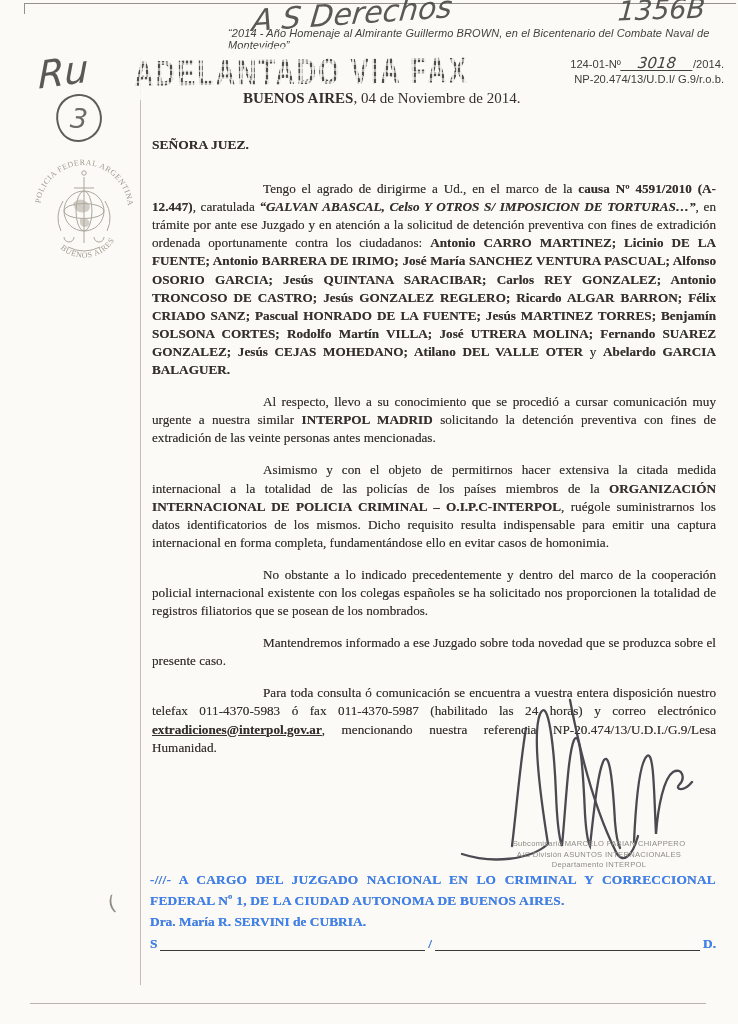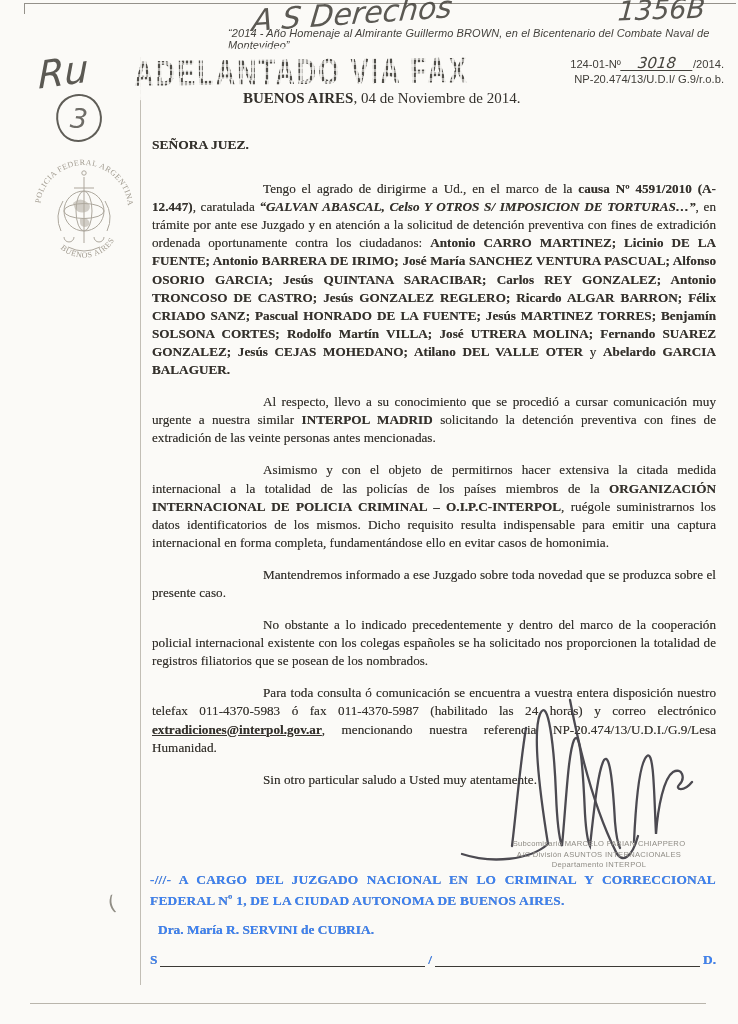--- a/index.html
+++ b/index.html
@@ -55,21 +55,21 @@
 
   
   .signature-svg{left:452px;top:694px;pointer-events:none;}
   .sig-stamp{left:468px;top:839px;width:262px;text-align:center;font-family:"Liberation Sans",sans-serif;
              font-size:7.6px;line-height:10.5px;color:#8f8c85;filter:blur(.2px);letter-spacing:.3px;}
 
   
   .footer{left:150px;top:869px;width:566px;font-size:13.4px;color:#3b82f6;
           text-shadow:0 0 .4px rgba(46,44,39,.55);}
   .addressee{font-weight:700;text-align:justify;line-height:21px;letter-spacing:.2px;margin:0;}
-  .footer-line{font-weight:700;line-height:21.5px;margin:8px;}
+  .footer-line{font-weight:700;line-height:21.5px;margin:0;}
   .sd-row{display:flex;font-weight:700;line-height:21.5px;align-items:flex-end;}
   .sd-blank{flex:1;border-bottom:1.5px solid #3b3935;margin:0 3px 3px;}
 </style>
 </head>
 <body>
 
 <div class="page">
 
   <div class="abs scan-top-line"></div>
   <div class="abs scan-top-tick"></div>
@@ -123,24 +123,23 @@
       <text><textPath href="#sealBotArc" startOffset="22%">BUENOS AIRES</textPath></text>
     </g>
   </svg>
 
   <div class="abs letter-body">
     <p class="salutation">SEÑORA JUEZ.</p>
     <div>
         <p class="para"><span>Tengo el agrado de dirigirme a Ud., en el marco de la </span><span class="b">causa Nº 4591/2010 (A-12.447)</span><span>, caratulada </span><span class="b i">“GALVAN ABASCAL, Celso Y OTROS S/ IMPOSICION DE TORTURAS…”</span><span>, en trámite por ante ese Juzgado y en atención a la solicitud de detención preventiva con fines de extradición ordenada oportunamente contra los ciudadanos: </span><span class="b">Antonio CARRO MARTINEZ; Licinio DE LA FUENTE; Antonio BARRERA DE IRIMO; José María SANCHEZ VENTURA PASCUAL; Alfonso OSORIO GARCIA; Jesús QUINTANA SARACIBAR; Carlos REY GONZALEZ; Antonio TRONCOSO DE CASTRO; Jesús GONZALEZ REGLERO; Ricardo ALGAR BARRON; Félix CRIADO SANZ; Pascual HONRADO DE LA FUENTE; Jesús MARTINEZ TORRES; Benjamín SOLSONA CORTES; Rodolfo Martín VILLA; José UTRERA MOLINA; Fernando SUAREZ GONZALEZ; Jesús CEJAS MOHEDANO; Atilano DEL VALLE OTER</span><span> y </span><span class="b">Abelardo GARCIA BALAGUER.</span></p>
         <p class="para"><span>Al respecto, llevo a su conocimiento que se procedió a cursar comunicación muy urgente a nuestra similar </span><span class="b">INTERPOL MADRID</span><span> solicitando la detención preventiva con fines de extradición de las veinte personas antes mencionadas.</span></p>
         <p class="para"><span>Asimismo y con el objeto de permitirnos hacer extensiva la citada medida internacional a la totalidad de las policías de los países miembros de la </span><span class="b">ORGANIZACIÓN INTERNACIONAL DE POLICIA CRIMINAL – O.I.P.C-INTERPOL</span><span>, ruégole suministrarnos los datos identificatorios de los mismos. Dicho requisito resulta indispensable para emitir una captura internacional en forma completa, fundamentándose ello en evitar casos de homonimia.</span></p>
+        <p class="para"><span>No obstante a lo indicado precedentemente y dentro del marco de la cooperación policial internacional existente con los colegas españoles se ha solicitado nos proporcionen la totalidad de registros filiatorios que se posean de los nombrados.</span></p>
         <p class="para"><span>Mantendremos informado a ese Juzgado sobre toda novedad que se produzca sobre el presente caso.</span></p>
-        <p class="para"><span>No obstante a lo indicado precedentemente y dentro del marco de la cooperación policial internacional existente con los colegas españoles se ha solicitado nos proporcionen la totalidad de registros filiatorios que se posean de los nombrados.</span></p>
         <p class="para"><span>Para toda consulta ó comunicación se encuentra a vuestra entera disposición  nuestro telefax 011-4370-5983 ó fax 011-4370-5987 (habilitado las 24 horas) y correo electrónico </span><span class="b u">extradiciones@interpol.gov.ar</span><span>, mencionando nuestra referencia NP-20.474/13/U.D.I./G.9/Lesa Humanidad.</span></p>
-        <p class="para"><span>Sin otro particular saludo a Usted muy atentamente.</span></p>
       </div>
   </div>
 
   <svg class="abs signature-svg" width="262" height="176" viewBox="0 0 262 176">
     <g stroke="#3e3c44" stroke-width="2.3" fill="none" stroke-linecap="round" opacity="0.92">
       <path d="M10 160 C 40 170 78 166 96 150 C 88 100 80 40 88 20 C 96 2 102 50 104 100 C 105 126 107 144 110 152 C 114 110 116 60 122 46 C 128 34 131 74 133 120 C 134 136 136 148 138 152 C 142 116 146 76 152 66 C 158 58 161 92 163 128 C 164 140 166 150 168 154"></path>
       <path d="M182 148 C 184 104 188 68 195 62 C 202 56 202 100 204 140 C 206 112 212 84 221 78 C 230 73 234 84 227 91 C 223 95 231 99 240 88"></path>
       <path d="M118 6 C 126 48 140 110 164 158 C 170 170 180 164 186 142"></path>
       <path d="M60 152 C 64 120 68 70 74 34"></path>
     </g>

